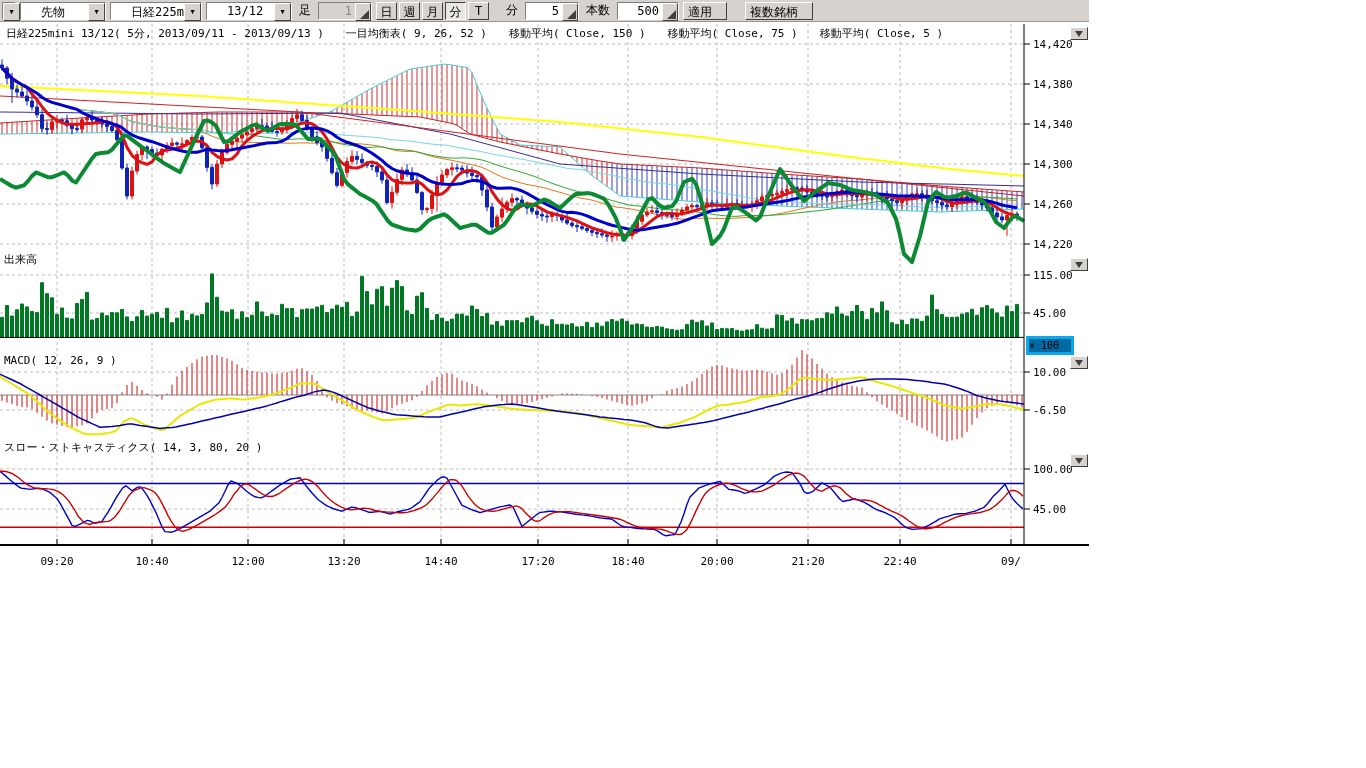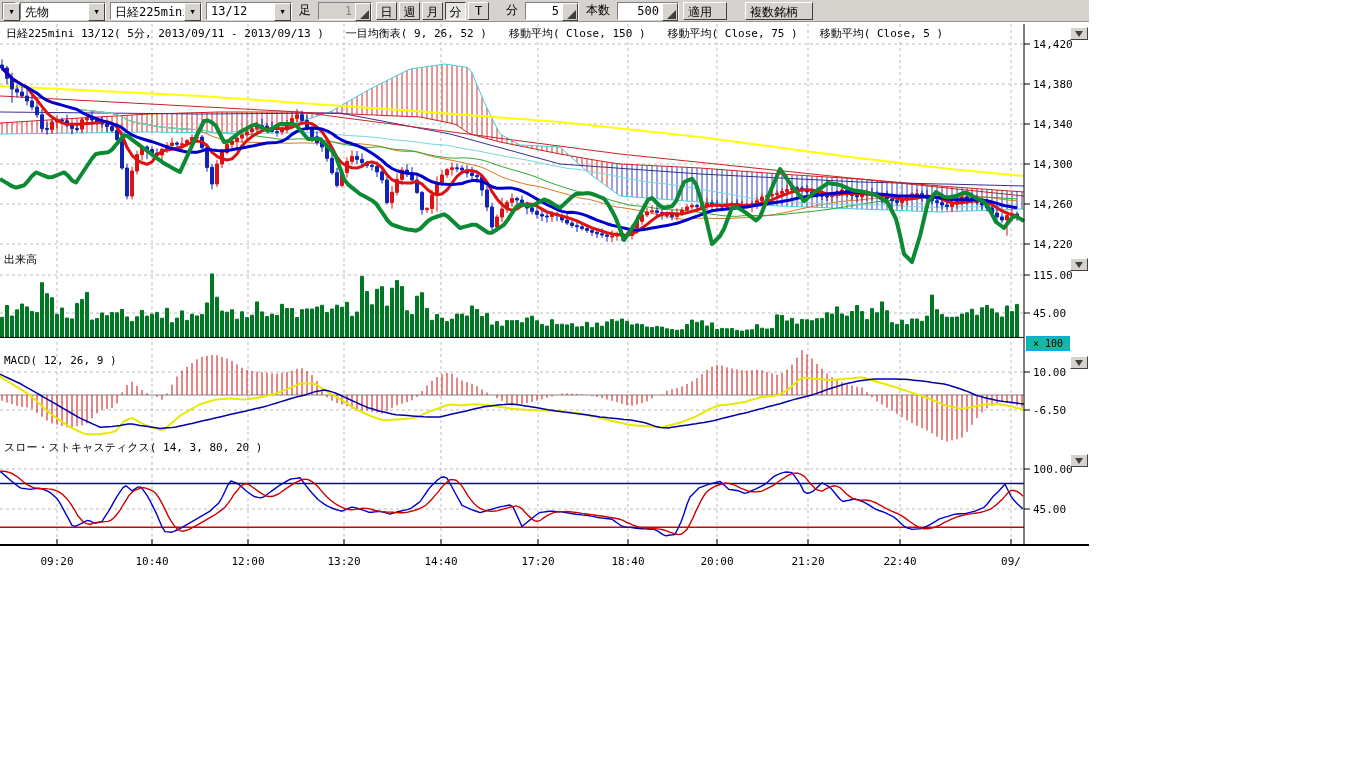--- a/index.html
+++ b/index.html
@@ -3,21 +3,21 @@
 <meta charset="utf-8">
 <style>
   html,body{margin:0;padding:0;background:#fff;width:1366px;height:768px;overflow:hidden;
     font-family:"DejaVu Sans Mono","Liberation Mono",monospace;}
   #app{position:relative;width:1366px;height:768px;background:#fff;}
   
   #toolbar{position:absolute;left:0;top:0;width:1089px;height:22px;background:#d6d3ce;
     border-bottom:1px solid #9a968f;display:flex;align-items:center;gap:4px;padding:0 2px;box-sizing:border-box;}
   .tb-label{font-size:12px;color:#000;padding:0 3px;white-space:nowrap;}
   .combo{display:flex;height:18px;background:#fff;border:1px solid;border-color:#808080 #fff #fff #808080;box-sizing:border-box;}
-  .combo .cval{font-size:12px;padding:1px 4px 0 4px;white-space:nowrap;overflow:hidden;flex:1;}
+  .combo .cval{font-size:12px;padding:1px 4px 0 4px;white-space:nowrap;overflow:hidden;flex:1;margin-left:16px;}
   .cbtn{width:15px;height:16px;background:#d6d3ce;border:1px solid;border-color:#fff #404040 #404040 #fff;
     display:flex;align-items:center;justify-content:center;font-size:7px;color:#000;flex:none;}
   .spin{display:flex;height:18px;border:1px solid;border-color:#808080 #fff #fff #808080;box-sizing:border-box;background:#fff;}
   .spin .sval{font-size:12px;padding:1px 3px 0 3px;text-align:right;min-width:30px;}
   .spin.dis{background:#d6d3ce;}
   .spin.dis .sval{color:#8a867f;}
   .sbtn{width:14px;height:16px;background:#d6d3ce;border:1px solid;border-color:#fff #404040 #404040 #fff;
     display:flex;align-items:flex-end;justify-content:flex-end;overflow:hidden;flex:none;}
   .sbtn .tri{width:0;height:0;border-left:9px solid transparent;border-bottom:9px solid #404040;margin:0 1px 1px 0;}
   .tbtn{height:18px;background:#d6d3ce;border:1px solid;border-color:#fff #404040 #404040 #fff;
@@ -27,22 +27,22 @@
   
   #legend1,#legend2{position:absolute;left:6px;font-size:11px;color:#000;white-space:nowrap;z-index:5;}
   #legend1{top:26px;} #legend2{top:40px;}
   .leg-item{margin-right:22px;text-align:right;}
   .sect-label{position:absolute;left:4px;font-size:11px;color:#000;z-index:5;white-space:nowrap;}
   svg{position:absolute;left:0;top:0;z-index:1;}
   .axis-lab{font-size:11px;fill:#000;font-family:"DejaVu Sans Mono","Liberation Mono",monospace;}
   .ddbtn{position:absolute;left:1070px;width:18px;height:13px;background:#d6d3ce;
     border:1px solid;border-color:#fff #404040 #404040 #fff;display:flex;align-items:center;justify-content:center;z-index:6;padding:0;}
   .ddbtn .dtri{width:0;height:0;border-left:4px solid transparent;border-right:4px solid transparent;border-top:6px solid #404040;}
-  #multbox{position:absolute;left:1026px;top:336px;width:42px;height:13px;border:1px solid #0ea5e9;background:#14b8a6;
-    font-size:10px;text-align:center;line-height:13px;z-index:6;}
+  #multbox{position:absolute;left:1026px;top:336px;width:42px;height:13px;border:3px solid #0ea5e9;background:#0369a1;
+    font-size:10px;text-align:left;line-height:13px;z-index:6;}
 </style>
 </head>
 <body>
 <div id="app">
 
   <div id="toolbar">
     <div class="combo" style="width:14px;">
       <span class="cbtn">▼</span>
     </div>
     <div class="combo" style="width:86px;">

